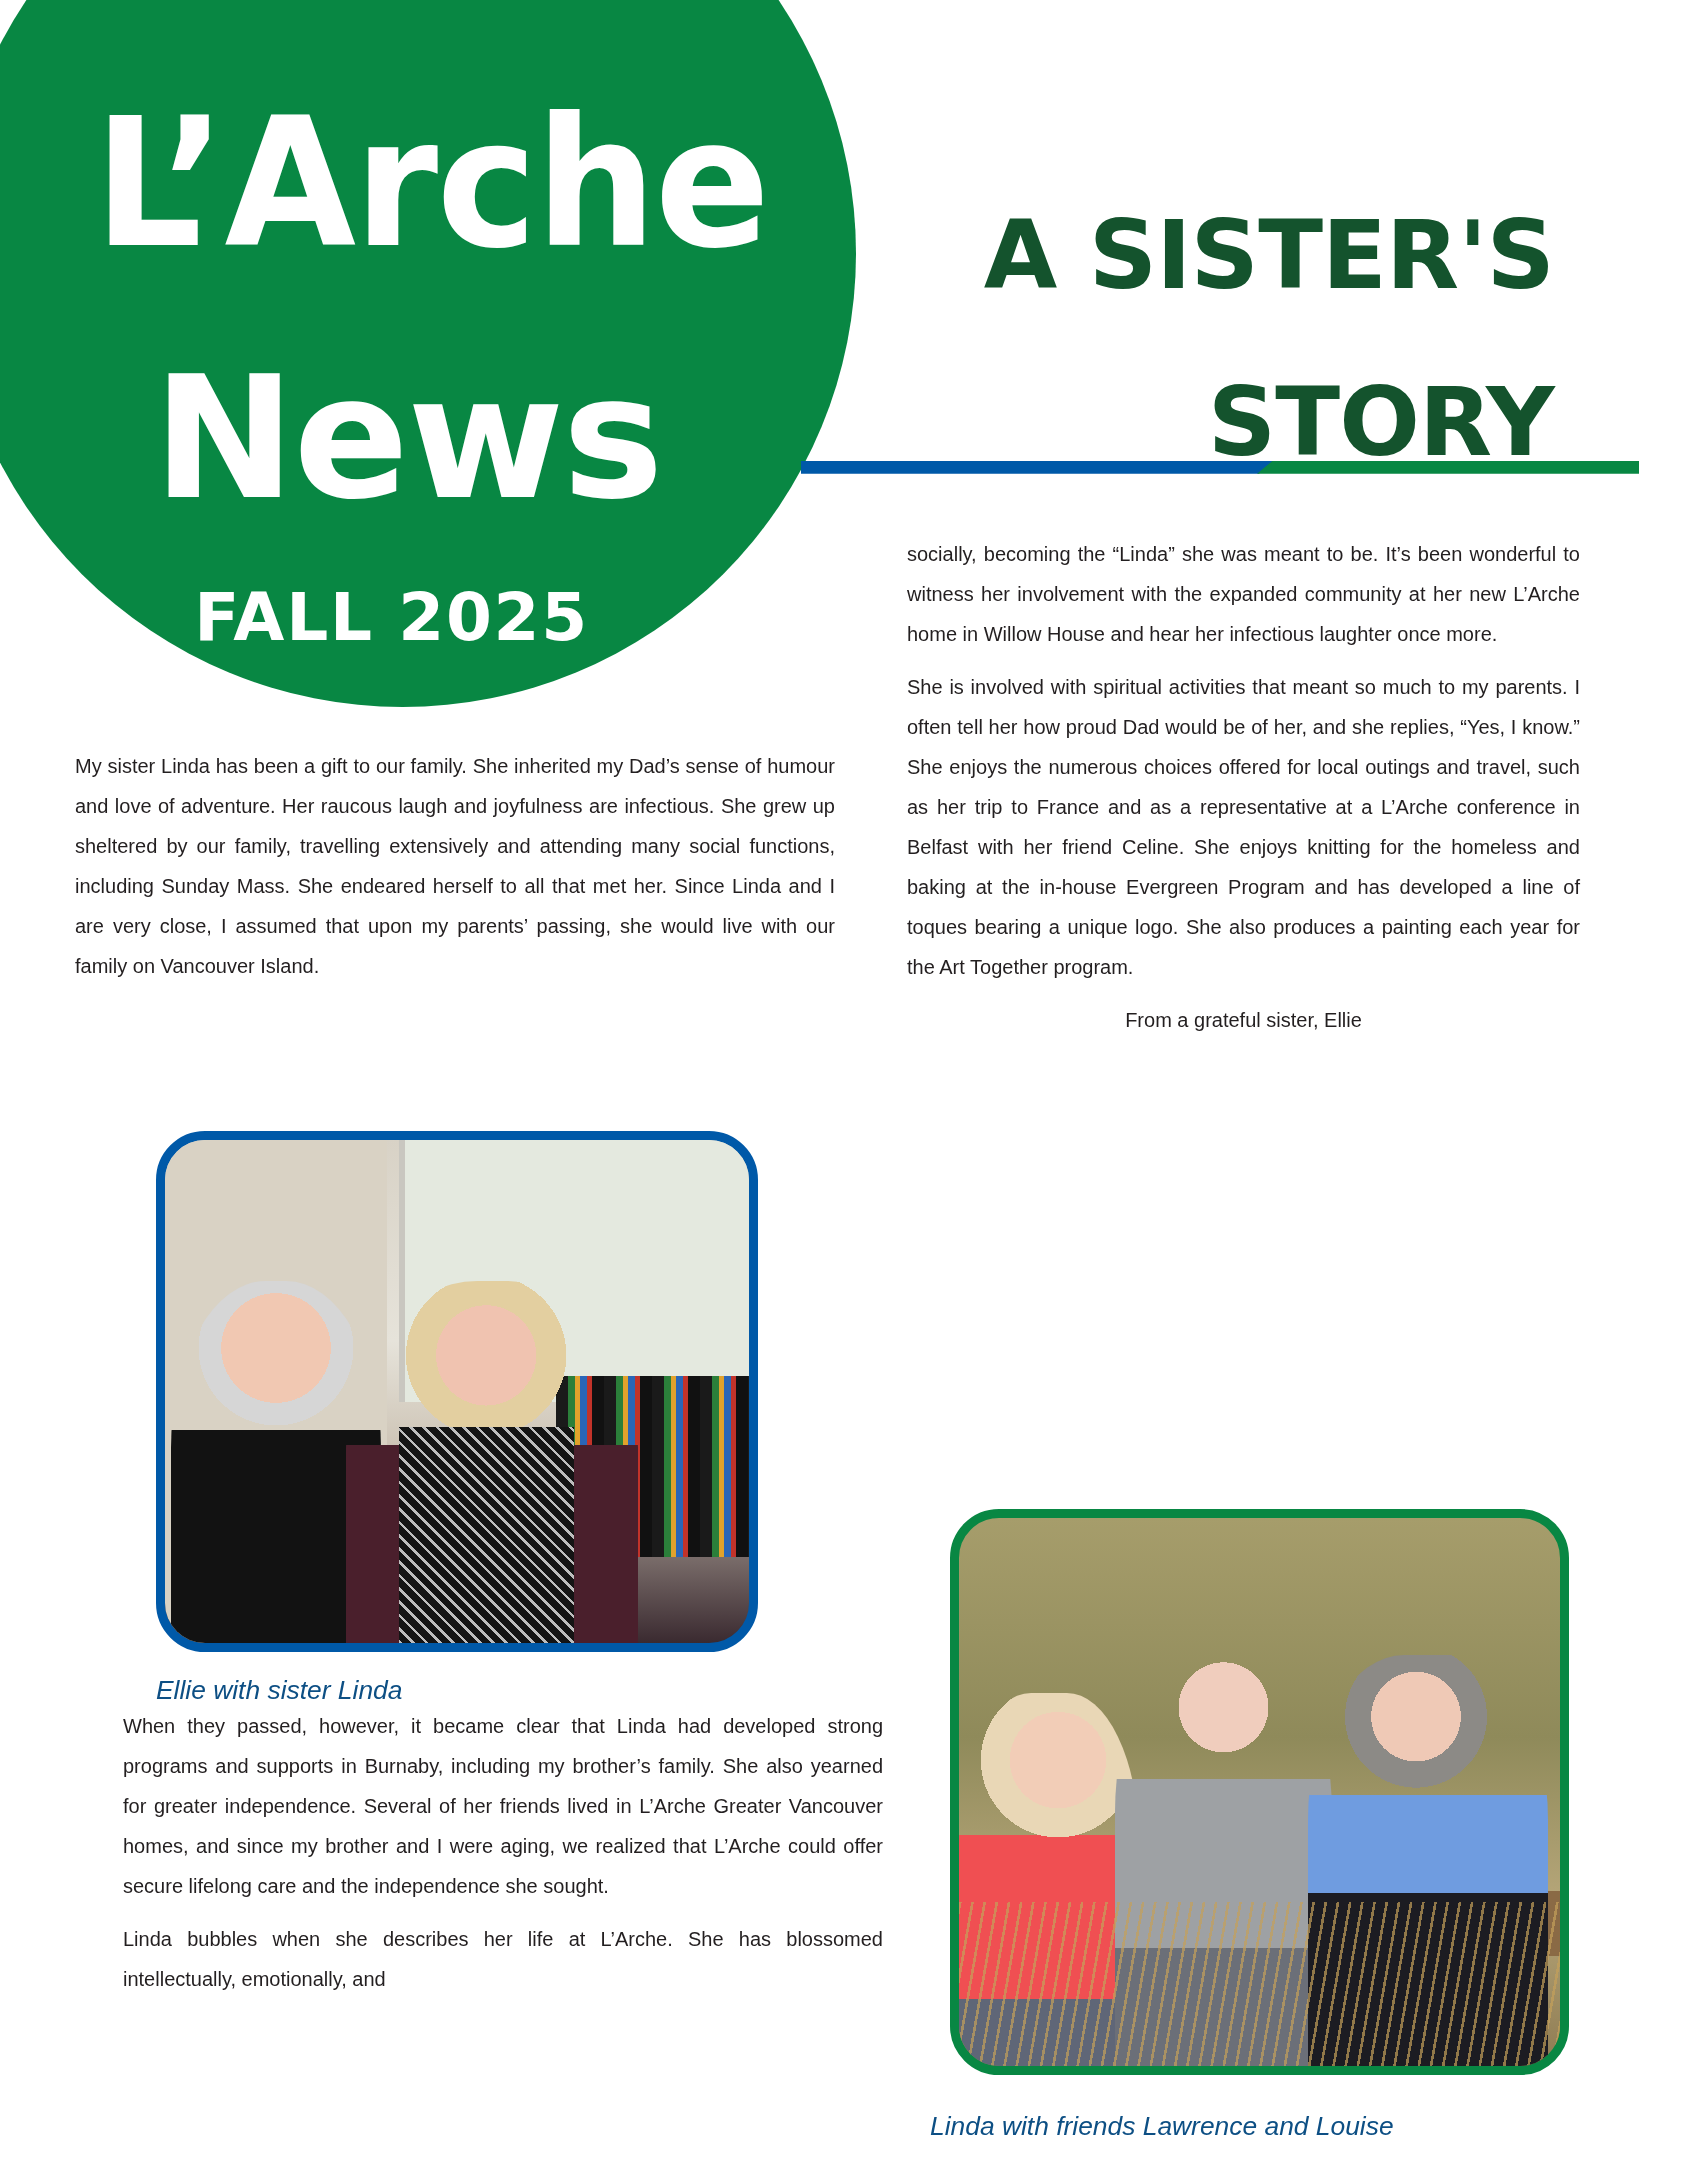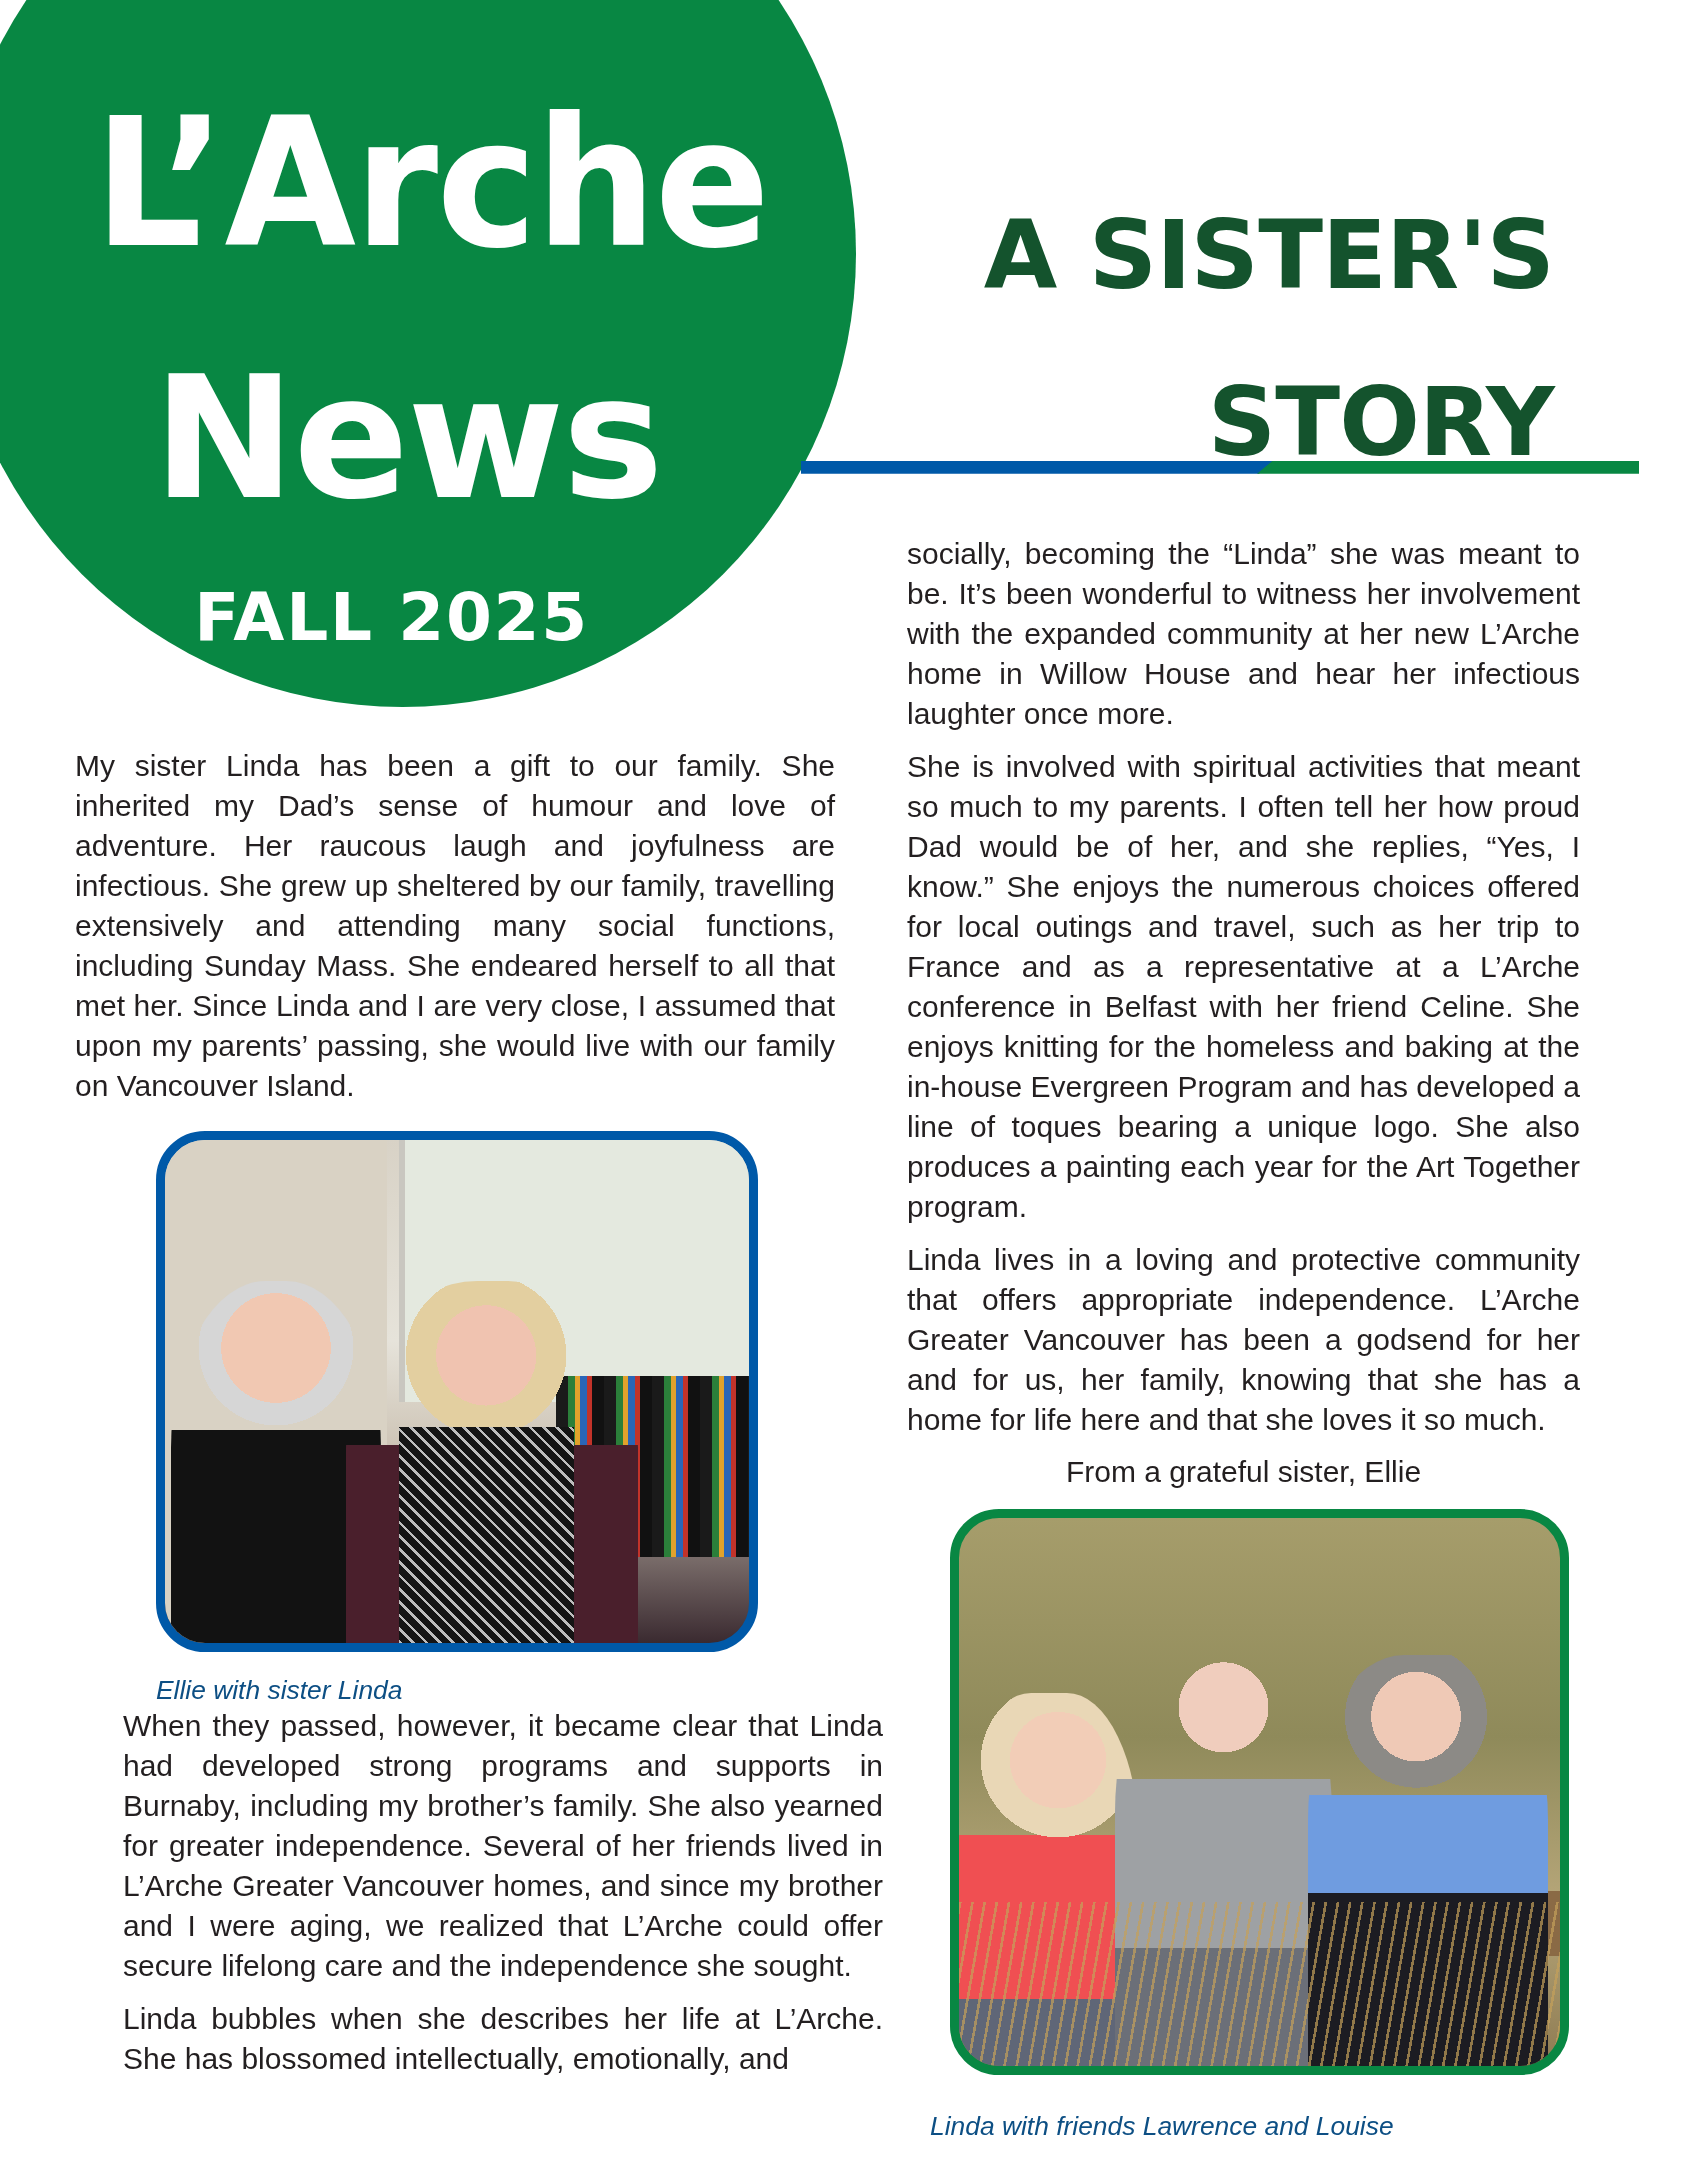--- a/index.html
+++ b/index.html
@@ -20,21 +20,21 @@
               line-height:119px; letter-spacing:-0.9px; }
   .headline-1 { top:196px; }
   .headline-2 { top:315px;margin-top:48px; }
 
   .divider { position:absolute; top:461px; height:12.8px; left:801px; width:838px; }
   .divider .blue { position:absolute; left:0; top:0; height:100%; width:477px; background:#0059a8;
                    clip-path:polygon(0 0,100% 0,96% 100%,0 100%); }
   .divider .green { position:absolute; left:456px; top:0; height:100%; right:0; background:#088743;
                     clip-path:polygon(4% 0,100% 0,100% 100%,0 100%); }
 
-  .col { position:absolute; font-size:30px; line-height:40px; text-align:justify; color:#231f20; }
+  .col { position:absolute; font-size:20px; line-height:40px; text-align:justify; color:#231f20; }
   .col p { margin:0 0 12.8px 0; }
   .col-left-top { left:75px; top:746px; width:760px; }
   .col-left-bottom { left:75px; top:1706px; width:760px;margin-left:48px; }
   .col-right { left:907px; top:534px; width:673px; }
   .signoff { text-align:center; }
 
   .photo { position:absolute; border-radius:49px; overflow:hidden; box-sizing:border-box; }
   .photo-1 { left:156px; top:1131px; width:602px; height:521px; border:9.4px solid #0059a8;
              background:linear-gradient(180deg,#d8d2c6 0%,#e6e3da 40%,#cfc6b8 60%,#3a2a30 100%); }
   .photo-2 { left:950px; top:1509px; width:619px; height:566px; border:9.4px solid #088743;
@@ -103,21 +103,20 @@
 <div class="caption caption-1">Ellie with sister Linda</div>
 
 <div class="col col-left-bottom">
   <p>When they passed, however, it became clear that Linda had developed strong programs and supports in Burnaby, including my brother’s family. She also yearned for greater independence. Several of her friends lived in L’Arche Greater Vancouver homes, and since my brother and I were aging, we realized that L’Arche could offer secure lifelong care and the independence she sought.</p>
   <p>Linda bubbles when she describes her life at L’Arche. She has blossomed intellectually, emotionally, and</p>
 </div>
 
 <div class="col col-right">
   <p>socially, becoming the “Linda” she was meant to be. It’s been wonderful to witness her involvement with the expanded community at her new L’Arche home in Willow House and hear her infectious laughter once more.</p>
   <p>She is involved with spiritual activities that meant so much to my parents. I often tell her how proud Dad would be of her, and she replies, “Yes, I know.” She enjoys the numerous choices offered for local outings and travel, such as her trip to France and as a representative at a L’Arche conference in Belfast with her friend Celine. She enjoys knitting for the homeless and baking at the in-house Evergreen Program and has developed a line of toques bearing a unique logo. She also produces a painting each year for the Art Together program.</p>
-  <p>Linda lives in a loving and protective community that offers appropriate independence. L’Arche Greater Vancouver has been a godsend for her and for us, her family, knowing that she has a home for life here and that she loves it so much.</p>
   <p class="signoff">From a grateful sister, Ellie</p>
 </div>
 
 <div class="photo photo-2" title="Three friends sitting on a bench in tall grass">
   <div class="p2-bench"></div>
   <div class="p2-p1"></div>
   <div class="p2-p2"></div>
   <div class="p2-p3"></div>
   <div class="p2-grass"></div>
 </div>

